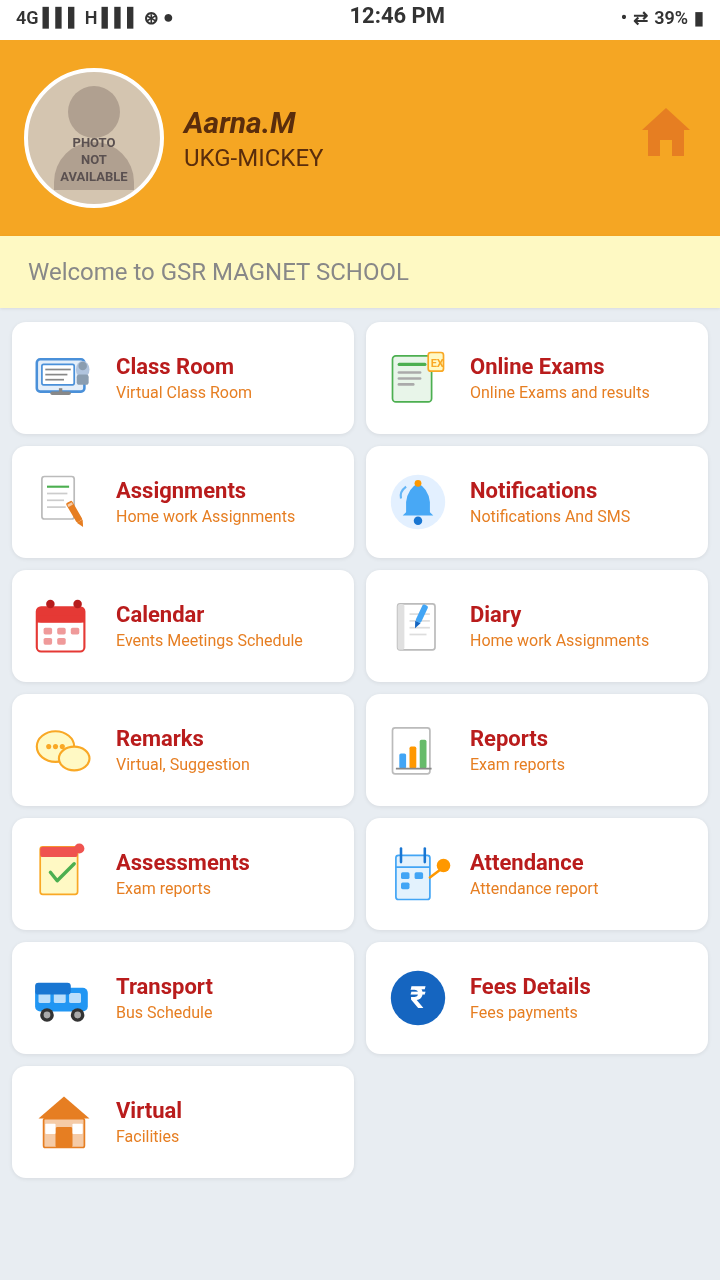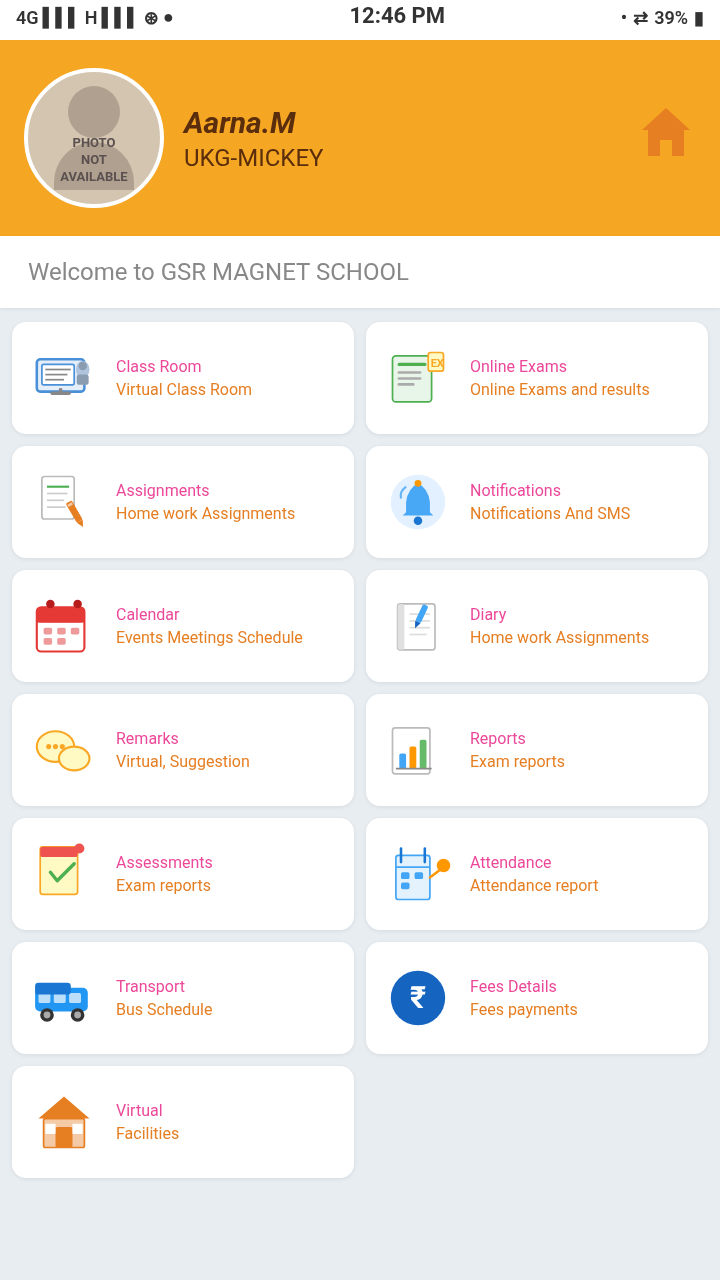--- a/index.html
+++ b/index.html
@@ -93,21 +93,21 @@
       color: #5a2d0c;
       margin-top: 4px;
     }
     .home-icon {
       font-size: 50px;
       color: #c96a00;
     }
 
     
     .welcome-bar {
-      background: #ffffff;
+      background: #fef9c3;
       padding: 22px 28px;
       font-size: 24px;
       color: #888;
       font-weight: 400;
       box-shadow: 0 1px 3px rgba(0,0,0,0.08);
       margin-bottom: 2px;
     }
 
     
     .grid {
@@ -133,23 +133,23 @@
       width: 72px;
       height: 72px;
       flex-shrink: 0;
       display: flex;
       align-items: center;
       justify-content: center;
       font-size: 44px;
     }
     .card-text { }
     .card-title {
-      font-size: 16px;
-      font-weight: 400;
-      color: #ec4899;
+      font-size: 22px;
+      font-weight: 700;
+      color: #b91c1c;
       margin-bottom: 4px;
     }
     .card-subtitle {
       font-size: 16px;
       color: #e67e22;
       font-weight: 400;
     }
   </style>
 </head>
 <body>

